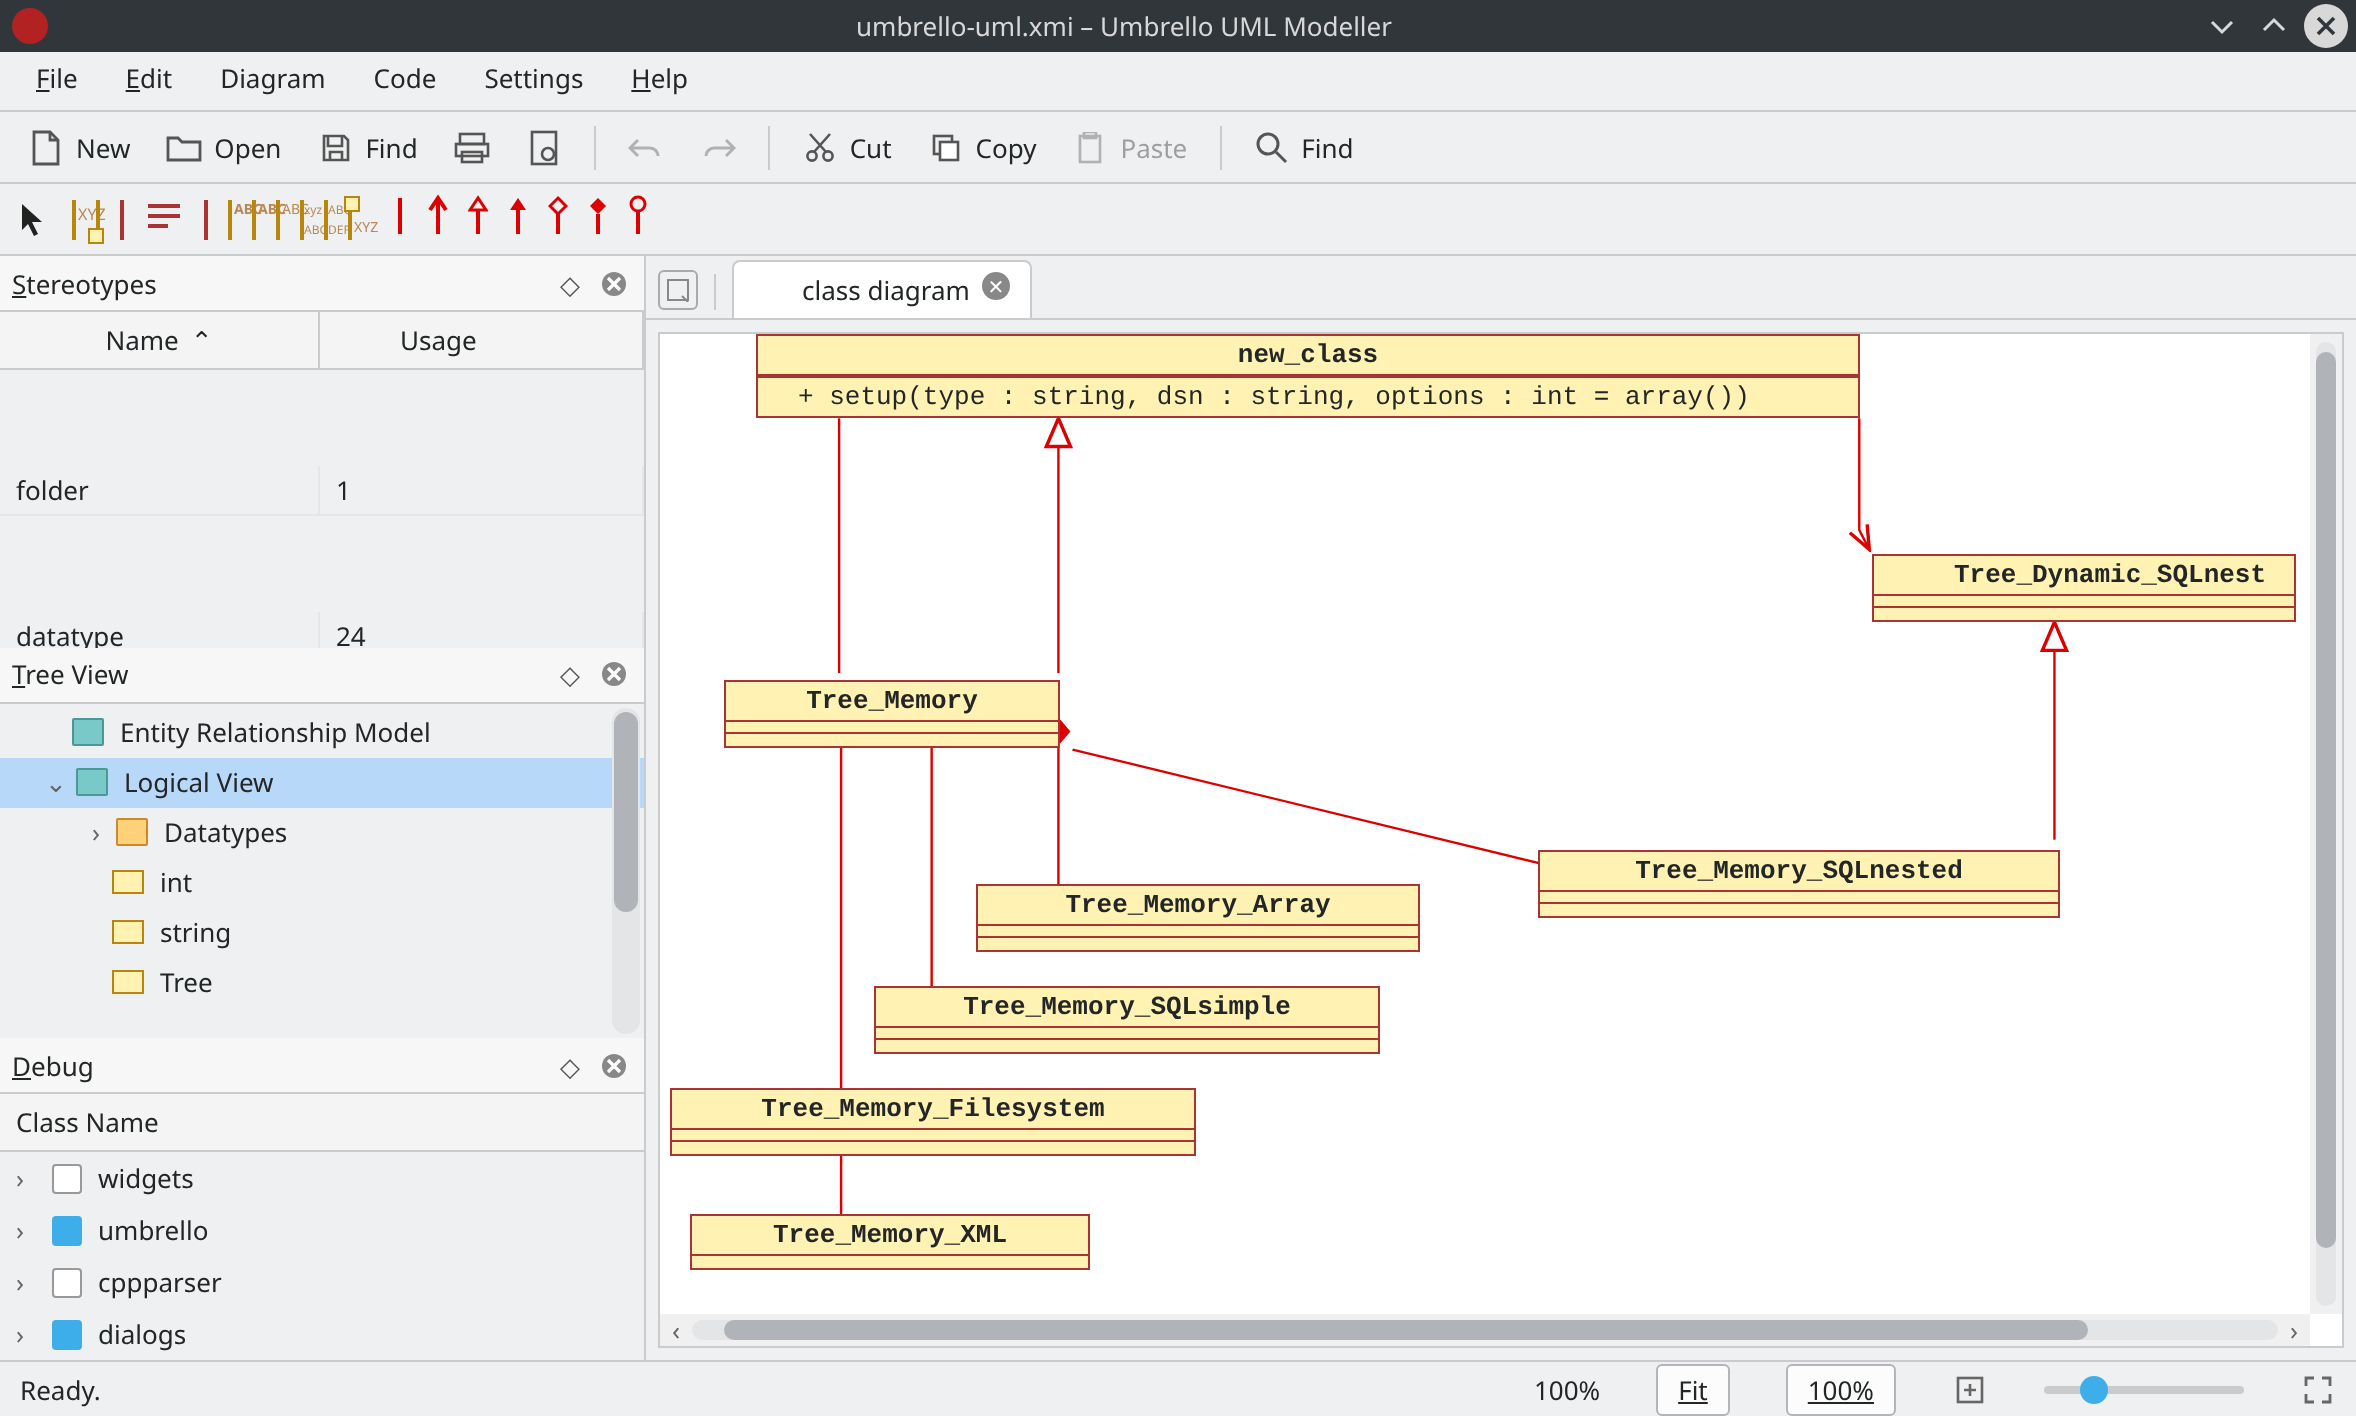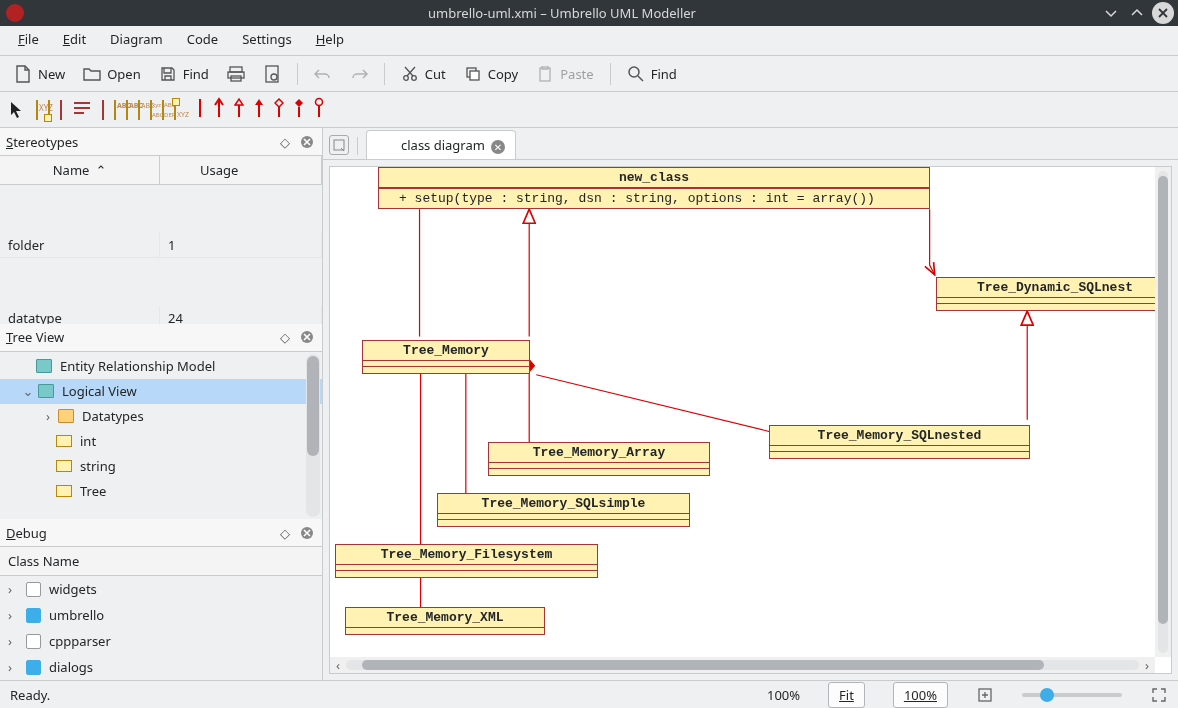--- a/index.html
+++ b/index.html
@@ -50,21 +50,21 @@
 .debug-body { flex:1; overflow:auto; }
 .debug-head { padding:5px 8px; border-bottom:1px solid #c9cbcd; background:#f4f4f5; }
 .debug-row { display:flex; align-items:center; height:26px; padding: 0 8px; gap:8px; cursor:pointer; }
 .debug-row .chev { width:10px; color:#666; }
 .debug-row .chk { width:15px; height:15px; border:1px solid #999; border-radius:2px; background:#fff; }
 .debug-row .chk.blue { border-color:#3daee9; background:#3daee9; }
 .right { flex:1; display:flex; flex-direction:column; overflow:hidden; }
 .tabbar { height: 32px; display:flex; align-items:flex-end; padding: 0 6px; gap:6px; border-bottom:1px solid #c9cbcd; }
 .tabbar .newtab-icon { width:20px; height:20px; border:1px solid #aaa; display:flex; align-items:center; justify-content:center; border-radius:3px; cursor:pointer; position:relative; margin-bottom:4px; }
 .tabbar .tabsep { width:1px; height:18px; background:#c9cbcd; margin:0 2px 4px; }
-.tab { display:flex; align-items:flex-end; gap:6px; padding:5px 10px; border:1px solid #c9cbcd; border-bottom:none; border-radius:4px 4px 0 0; background:#fff; cursor:pointer; }
+.tab { display:flex; align-items:flex-start; gap:6px; padding:5px 10px; border:1px solid #c9cbcd; border-bottom:none; border-radius:4px 4px 0 0; background:#fff; cursor:pointer; }
 .tab .close-x { width:14px; height:14px; border-radius:50%; background:#888; color:#fff; font-size:10px; display:flex; align-items:center; justify-content:center; }
 .canvas-wrap { flex:1; position:relative; background:#fff; overflow:hidden; margin:6px; border:1px solid #c9cbcd; }
 .canvas { position:absolute; left:0; top:0; right:16px; bottom:16px; overflow:hidden; }
 .hscroll { position:absolute; left:0; right:16px; bottom:0; height:16px; background:#f0f0f0; display:flex; align-items:center; }
 .hscroll .arrow { width:16px; text-align:center; color:#666; cursor:pointer; }
 .hscroll .track { flex:1; height:10px; background:#e4e5e7; border-radius:5px; position:relative; }
 .hscroll .thumb { position:absolute; left:2%; width:86%; top:0; bottom:0; background:#b0b3b7; border-radius:5px; }
 .vscroll { position:absolute; right:0; top:0; bottom:16px; width:16px; background:#f0f0f0; display:flex; flex-direction:column; align-items:center; }
 .vscroll .track { flex:1; width:10px; background:#e4e5e7; border-radius:5px; position:relative; margin:4px 0; }
 .vscroll .thumb { position:absolute; top:1%; height:93%; left:0; right:0; background:#b0b3b7; border-radius:5px; }
@@ -427,21 +427,21 @@
 
         <div class="uml-class" style="left:48px; top:0; width:552px;">
           <div class="name">new_class</div>
           <div class="method">+ setup(type : string, dsn : string, options : int = array())</div>
         </div>
         <div class="uml-class" style="left:32px; top:173px; width:168px;">
           <div class="name">Tree_Memory</div>
             <div class="sect"></div>
             <div class="sect"></div>
         </div>
-        <div class="uml-class" style="left:606px; top:110px; width:232px;">
+        <div class="uml-class" style="left:606px; top:110px; width:212px;">
           <div class="name" style="text-align:left;padding-left:40px;">Tree_Dynamic_SQLnest</div>
             <div class="sect"></div>
             <div class="sect"></div>
         </div>
         <div class="uml-class" style="left:158px; top:275px; width:222px;">
           <div class="name">Tree_Memory_Array</div>
             <div class="sect"></div>
             <div class="sect"></div>
         </div>
         <div class="uml-class" style="left:439px; top:258px; width:261px;">

